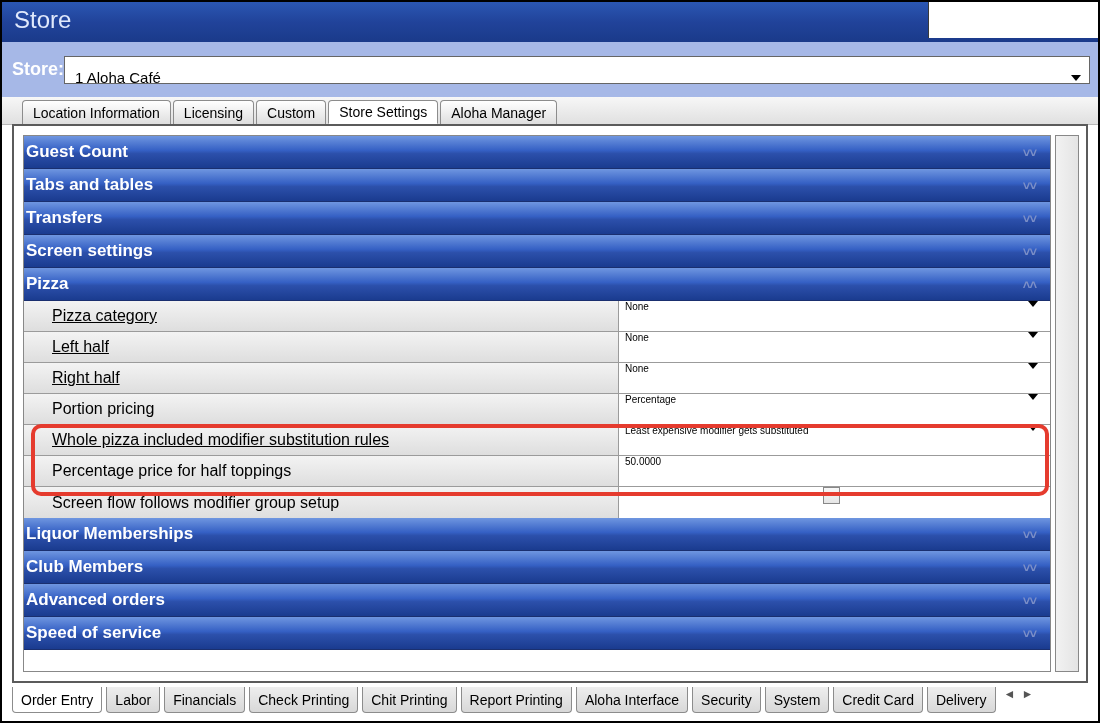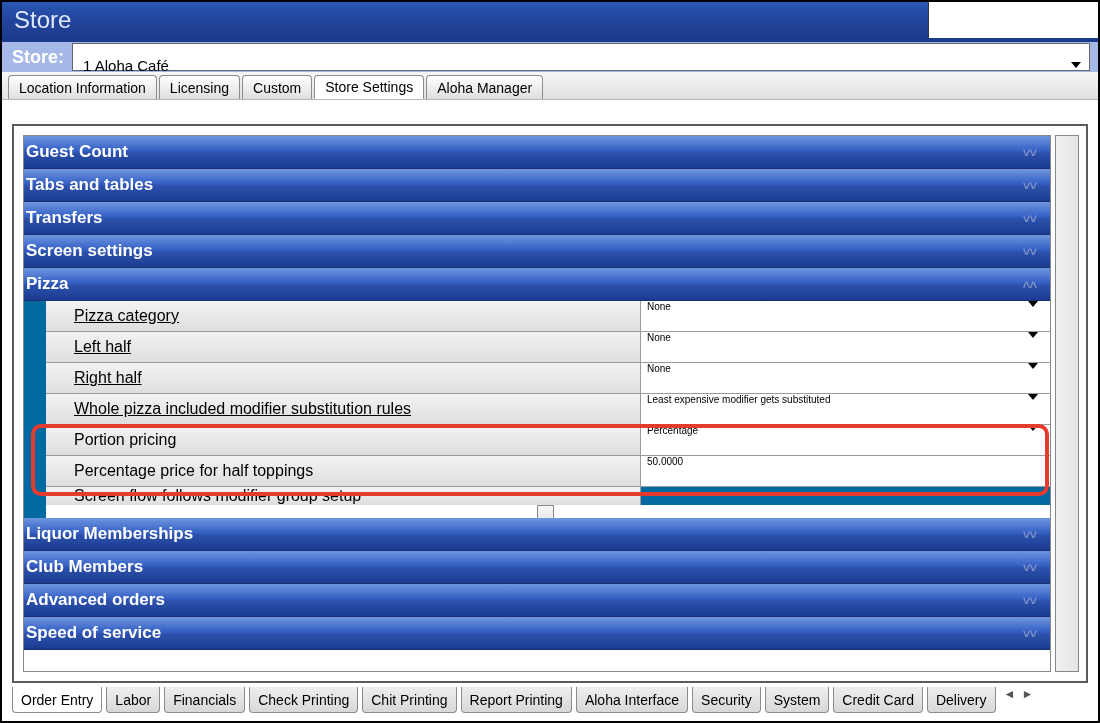--- a/index.html
+++ b/index.html
@@ -25,25 +25,24 @@
   .title-text {
     position: absolute; left: 12px; top: 4px;
     font-size: 24px; font-weight: 400; color: #dfe8fb;
   }
   .title-white {
     position: absolute; right: 0; top: 0;
     width: 170px; height: 36px; background: #fff;
     border-left: 1px solid #3a3a3a;
   }
   .store-row {
-    height: 30px;
+    height: 55px;
     background: #a6b8e7;
     display: flex; align-items: center;
     padding: 0 8px 0 6px;
-    gap: 8px;
   }
   .store-label {
     color: #fff; font-size: 18px; font-weight: 600;
     padding-left: 4px;
   }
   .store-select {
     flex: 1;
     height: 28px;
     background: #fff;
     border: 1px solid #666;
@@ -55,21 +54,21 @@
     width: 0; height: 0;
     border-left: 5px solid transparent;
     border-right: 5px solid transparent;
     border-top: 6px solid #000;
   }
   .top-tabs {
     height: 28px;
     background: linear-gradient(to bottom, #f7f7f7, #e0e0e0);
     border-bottom: 1px solid #b8b8b8;
     display: flex; align-items: flex-end;
-    padding-left: 6px;
+    padding-left: 20px;
     gap: 2px;
   }
   .top-tab {
     height: 24px;
     padding: 0 10px;
     border: 1px solid #8c8c8c;
     border-bottom: none;
     border-radius: 4px 4px 0 0;
     background: linear-gradient(to bottom, #ffffff, #dedede);
     font-size: 14px;
@@ -115,29 +114,28 @@
     cursor: pointer;
   }
   .header-chevrons {
     position: absolute; right: 14px; top: 50%;
     transform: translateY(-50%);
     color: #7c8fc7;
     font-size: 13px; line-height: 7px;
     letter-spacing: -1px;
   }
   .pizza-body {
-    background: #0369a1;
-    padding-left: 22px;
+    background: #e5e5e5;
   }
   .setting-row {
     display: flex;
     height: 31px;
     border-bottom: 1px solid #9b9b9b;
   }
-  .setting-row:last-child { border-bottom: none; flex-direction: column; }
+  .setting-row:last-child { border-bottom: none; }
   .setting-label-cell {
     width: 595px;
     background: linear-gradient(to bottom, #f3f3f3, #dedede);
     border-right: 1px solid #9b9b9b;
     display: flex; align-items: center;
     padding-left: 28px;
     font-size: 16px;
     color: #000;
   }
   .setting-label-cell .lbl {
@@ -284,33 +282,33 @@
             <div class="setting-label-cell">
                 <span class="lbl underline">Right half</span>
               </div>
             <div class="setting-value-cell">
               <span>None</span>
               <span class="mini-caret"></span>
             </div>
           </div>
           <div class="setting-row">
             <div class="setting-label-cell">
+                <span class="lbl">Portion pricing</span>
+              </div>
+            <div class="setting-value-cell">
+              <span>Percentage</span>
+              <span class="mini-caret"></span>
+            </div>
+          </div>
+          <div class="setting-row">
+            <div class="setting-label-cell">
                 <span class="lbl underline">Whole pizza included modifier substitution rules</span>
               </div>
             <div class="setting-value-cell">
               <span>Least expensive modifier gets substituted</span>
-              <span class="mini-caret"></span>
-            </div>
-          </div>
-          <div class="setting-row">
-            <div class="setting-label-cell">
-                <span class="lbl">Portion pricing</span>
-              </div>
-            <div class="setting-value-cell">
-              <span>Percentage</span>
               <span class="mini-caret"></span>
             </div>
           </div>
           <div class="setting-row">
             <div class="setting-label-cell">
                 <span class="lbl">Percentage price for half toppings</span>
               </div>
             <div class="setting-value-cell">
               <span>50.0000</span>
             </div>

